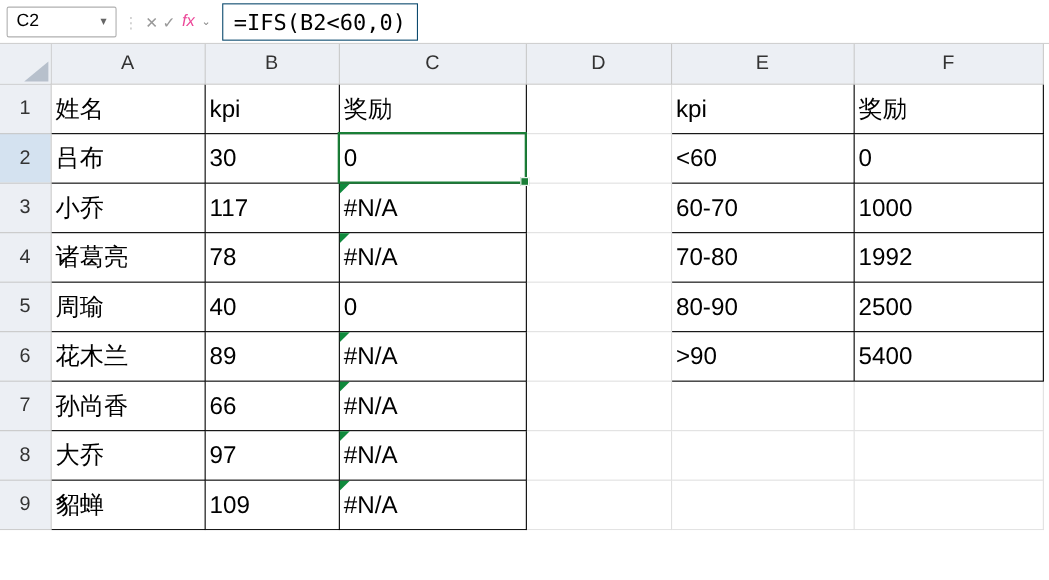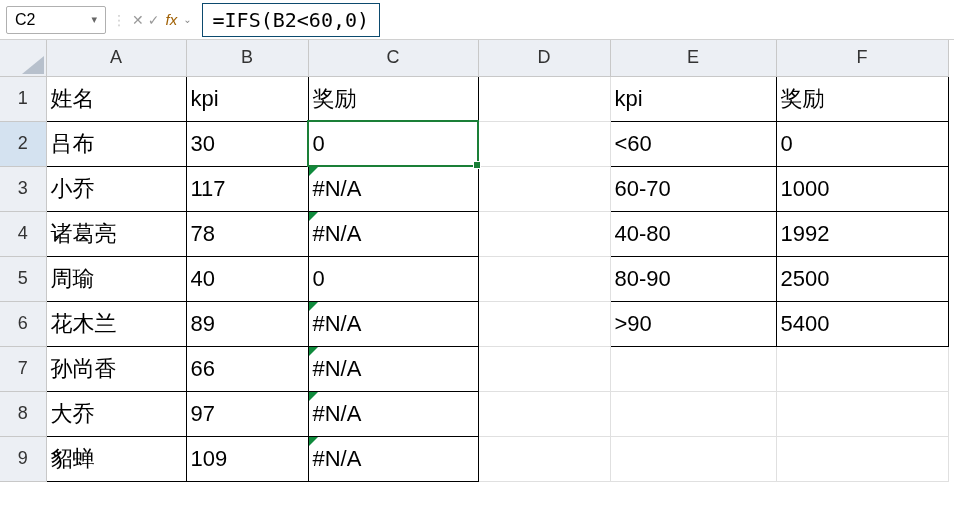--- a/index.html
+++ b/index.html
@@ -32,21 +32,21 @@
     font-size: 16px;
   }
   .name-box .chev {
     margin-left: auto;
     font-size: 11px;
     color: #666;
   }
   .sep { color: #ccc; padding: 0 2px; font-size: 14px; }
   .fx-cancel { color: #999; font-size: 14px; }
   .fx-enter { color: #999; font-size: 14px; }
-  .fx-label { font-style: italic; font-size: 15px; color: #a16207; padding: 0 2px; }
+  .fx-label { font-style: italic; font-size: 15px; color: #ec4899; padding: 0 2px; }
   .fx-chev { font-size: 10px; color: #888; }
   .formula-input {
     flex: 0 0 auto;
     font-family: Consolas, monospace;
     font-size: 20px;
     padding: 4px 10px;
     border: 1px solid #0c4a6e;
     margin-left: 6px;
     height: 34px;
     display: flex;
@@ -214,21 +214,21 @@
       <td class="cell bord">60-70</td>
       <td class="cell bord">1000</td>
     </tr>
 
     <tr>
       <th class="row-head">4</th>
       <td class="cell bord">诸葛亮</td>
       <td class="cell bord">78</td>
       <td class="cell bord err-tri">#N/A</td>
       <td class="cell"></td>
-      <td class="cell bord">40-80</td>
+      <td class="cell bord">70-80</td>
       <td class="cell bord">1992</td>
     </tr>
 
     <tr>
       <th class="row-head">5</th>
       <td class="cell bord">周瑜</td>
       <td class="cell bord">40</td>
       <td class="cell bord">0</td>
       <td class="cell"></td>
       <td class="cell bord">80-90</td>

